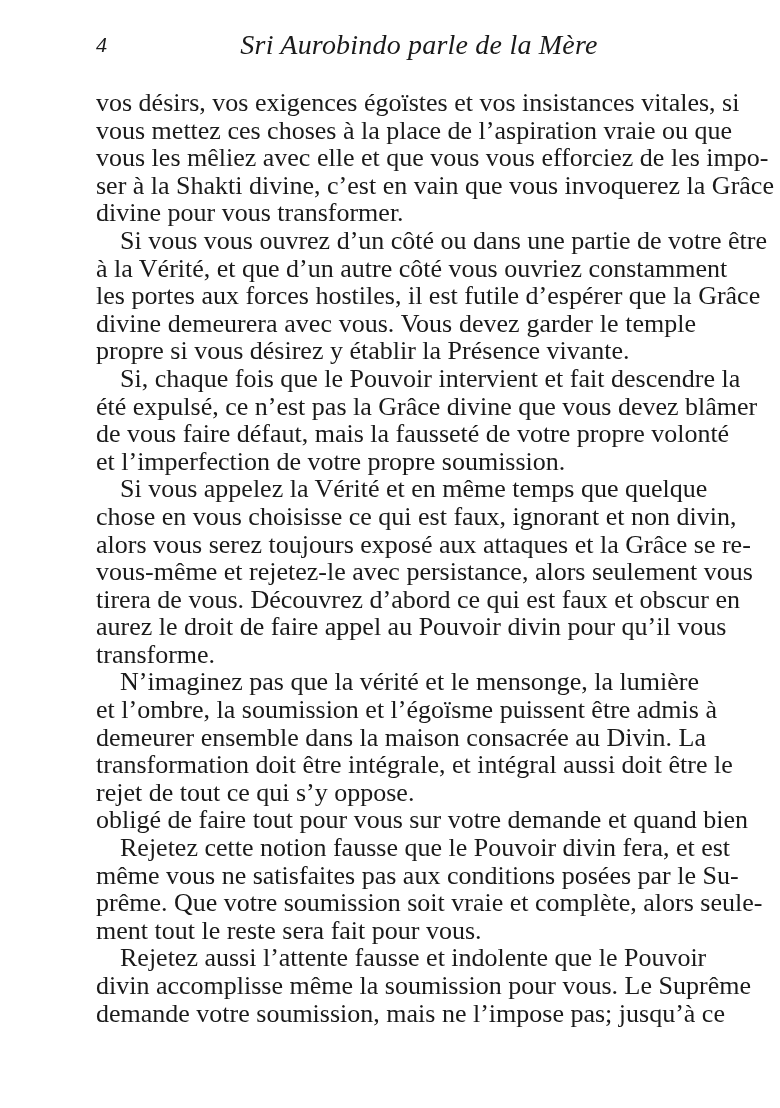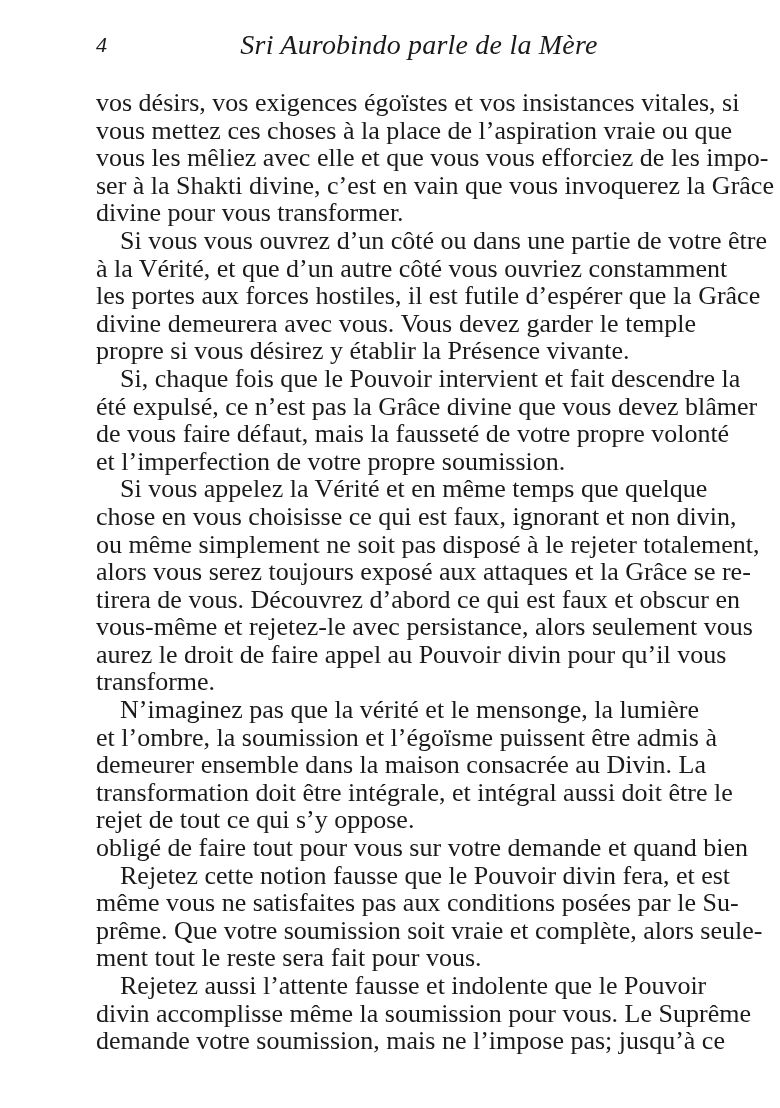--- a/index.html
+++ b/index.html
@@ -89,24 +89,23 @@
     </div>
     <div class="paragraph">
       <span class="line indent">Si, chaque fois que le Pouvoir intervient et fait descendre la</span>
       <span class="line">été expulsé, ce n’est pas la Grâce divine que vous devez blâmer</span>
       <span class="line">de vous faire défaut, mais la fausseté de votre propre volonté</span>
       <span class="line last">et l’imperfection de votre propre soumission.</span>
     </div>
     <div class="paragraph">
       <span class="line indent">Si vous appelez la Vérité et en même temps que quelque</span>
       <span class="line">chose en vous choisisse ce qui est faux, ignorant et non divin,</span>
-      <span class="line">ou même simplement ne soit pas disposé à le rejeter totalement,</span>
       <span class="line">alors vous serez toujours exposé aux attaques et la Grâce se re-</span>
+      <span class="line">vous-même et rejetez-le avec persistance, alors seulement vous</span>
       <span class="line">tirera de vous. Découvrez d’abord ce qui est faux et obscur en</span>
-      <span class="line">vous-même et rejetez-le avec persistance, alors seulement vous</span>
       <span class="line">aurez le droit de faire appel au Pouvoir divin pour qu’il vous</span>
       <span class="line last">transforme.</span>
     </div>
     <div class="paragraph">
       <span class="line indent">N’imaginez pas que la vérité et le mensonge, la lumière</span>
       <span class="line">et l’ombre, la soumission et l’égoïsme puissent être admis à</span>
       <span class="line">demeurer ensemble dans la maison consacrée au Divin. La</span>
       <span class="line">transformation doit être intégrale, et intégral aussi doit être le</span>
       <span class="line last">rejet de tout ce qui s’y oppose.</span>
     </div>

